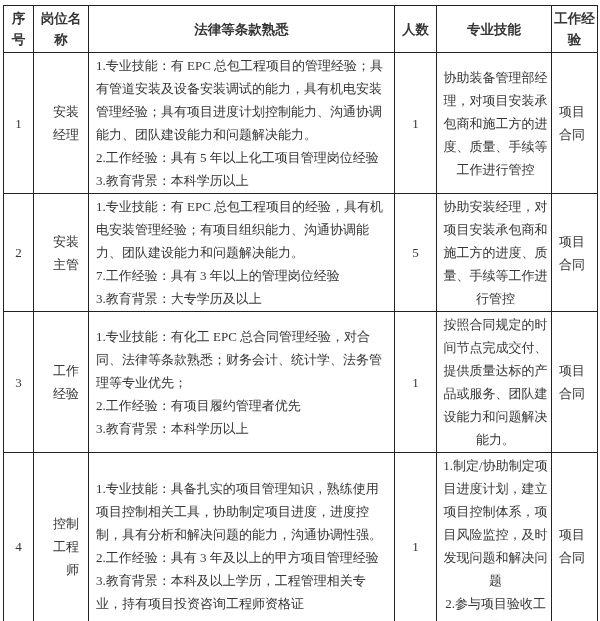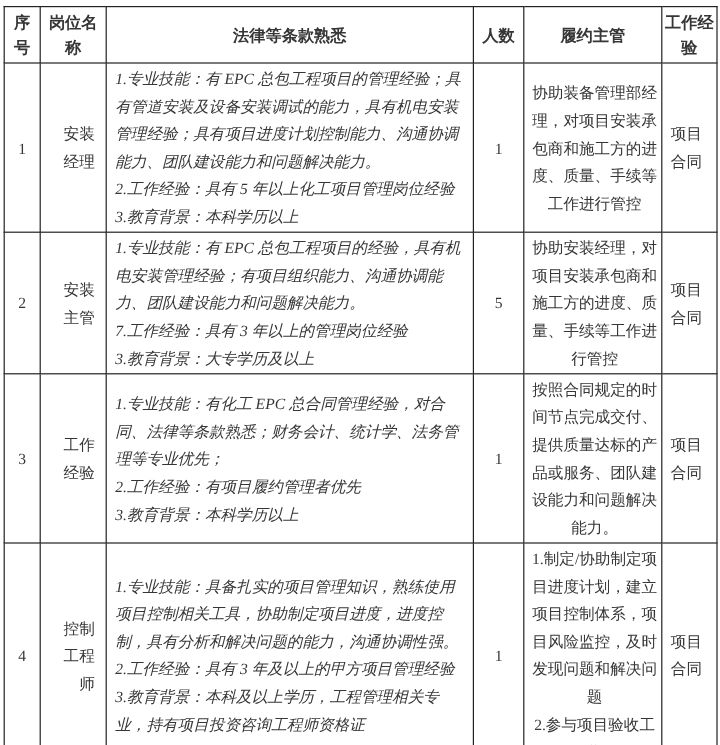--- a/index.html
+++ b/index.html
@@ -25,21 +25,21 @@
   }
   .doc-table th {
     font-weight: bold;
     font-size: 13.5px;
     text-align: center;
     line-height: 21px;
     padding: 2px 2px;
   }
   td.c-no     { text-align: center; }
   td.c-pos    { text-align: right; padding: 0 9px; }
-  td.c-qual   { text-align: left; padding: 1px 5px 1px 7px; white-space: pre-line; font-style: italic; }
+  td.c-qual   { text-align: left; padding: 1px 5px 1px 7px; white-space: pre-line; }
   td.c-cnt    { text-align: center; }
   td.c-duty   { text-align: center; padding: 1px 3px 1px 6px; white-space: pre-line; }
   td.c-emp    { padding: 0 7px; }
   tr.hdr      { height: 42px; margin-top: 48px; }
   tr.r1       { height: 139px; }
   tr.r2       { height: 114px; }
   tr.r3       { height: 134px; }
   tr.r4       { height: 183px; }
 </style>
 </head>
@@ -53,21 +53,21 @@
     <col style="width:42px">
     <col style="width:115px">
     <col style="width:46px">
   </colgroup>
   <tbody>
     <tr class="hdr">
       <th>序号</th>
       <th>岗位名称</th>
       <th>法律等条款熟悉</th>
       <th>人数</th>
-      <th>履约主管</th>
+      <th>专业技能</th>
       <th>工作经验</th>
     </tr>
 
     <tr class="r1">
       <td class="c-no">1</td>
       <td class="c-pos">安装经理</td>
       <td class="c-qual">1.专业技能：有 EPC 总包工程项目的管理经验；具有管道安装及设备安装调试的能力，具有机电安装管理经验；具有项目进度计划控制能力、沟通协调能力、团队建设能力和问题解决能力。
 2.工作经验：具有 5 年以上化工项目管理岗位经验
 3.教育背景：本科学历以上</td>
       <td class="c-cnt">1</td>

